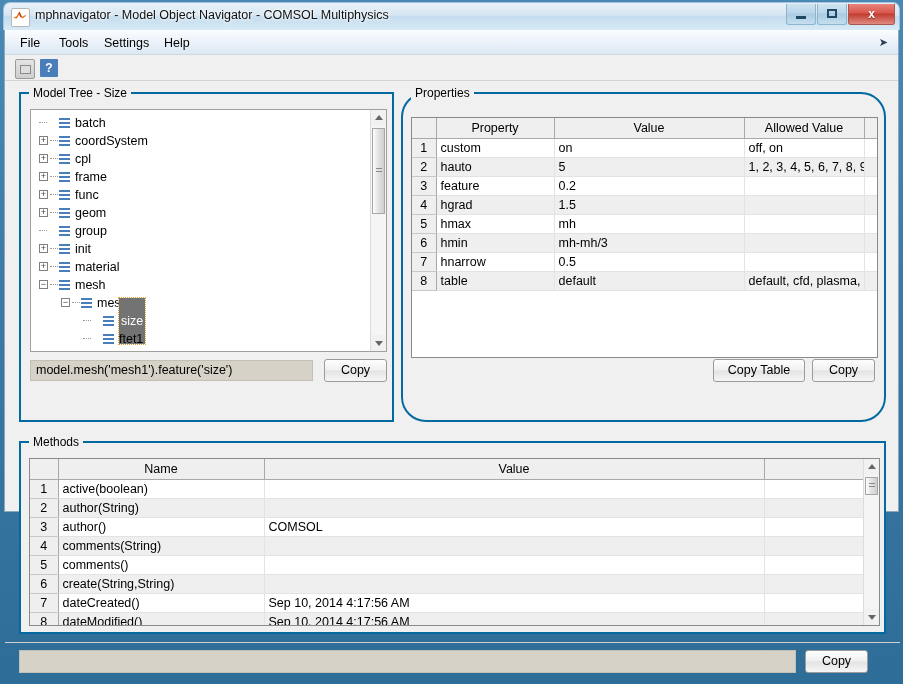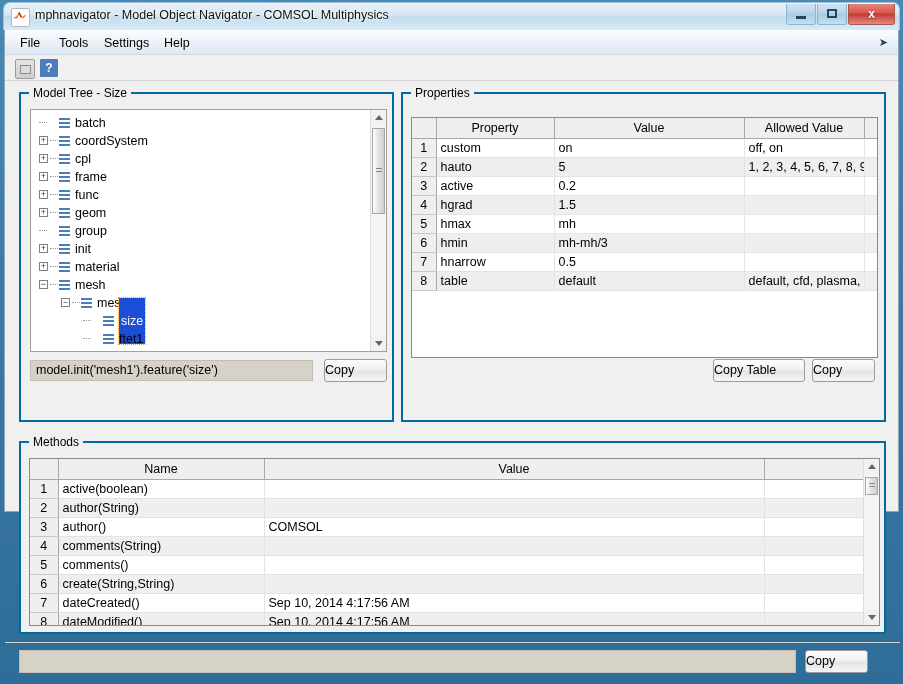--- a/index.html
+++ b/index.html
@@ -104,21 +104,21 @@
   .expspace{display:inline-block;width:11px;vertical-align:middle;}
   .dots{display:inline-block;width:8px;border-top:1px dotted #9a9a9a;vertical-align:middle;margin-right:1px;height:1px;}
   .nicon{
     display:inline-block;width:11px;height:10px;vertical-align:middle;margin-right:5px;position:relative;
   }
   .nicon i{position:absolute;left:0;width:11px;height:2px;background:#4a7ebb;display:block;}
   .nicon i:nth-child(1){top:0px;}
   .nicon i:nth-child(2){top:4px;}
   .nicon i:nth-child(3){top:8px;}
   .tlabel{vertical-align:middle;}
-  .tlabel.sel{background:#1d4ed8;color:#fff;outline:1px dotted #e8a33d;padding:16px 2px;}
+  .tlabel.sel{background:#737373;color:#fff;outline:1px dotted #e8a33d;padding:16px 2px;}
 
   
   .vsb{position:absolute;top:0;right:0;width:16px;height:100%;background:#f5f5f5;border-left:1px solid #dcdcdc;box-sizing:border-box;}
   .vsb .arr{position:absolute;left:0;width:15px;height:16px;background:#f1f1f1;}
   .vsb .arr.up{top:0;}
   .vsb .arr.dn{bottom:0;}
   .vsb .arr:after{content:"";position:absolute;left:4px;width:0;height:0;border-left:4px solid transparent;border-right:4px solid transparent;}
   .vsb .arr.up:after{top:5px;border-bottom:5px solid #666;}
   .vsb .arr.dn:after{bottom:5px;border-top:5px solid #666;}
   .vsb .thumb{
@@ -148,21 +148,21 @@
     border-bottom:1px solid #c8c8c8;color:#000;padding:0;
   }
   table.grid tr.alt td{background:#efefef;}
   table.grid tr.alt td.num{background:#efefef;}
 
   
   .btn{
     position:absolute;
     background:linear-gradient(to bottom,#fdfdfd 0%,#f0f0f0 48%,#e3e3e3 52%,#f6f6f6 100%);
     border:1px solid #9b9b9b;border-radius:3px;
-    font-size:12.5px;color:#000;cursor:default;
+    font-size:12.5px;color:#000;text-align:center;cursor:default;
     box-sizing:border-box;
   }
   .field{
     position:absolute;background:#d7d2c8;border:1px solid #c4bfb5;
     box-sizing:border-box;font-size:12.5px;color:#000;
     padding:2px 5px;white-space:nowrap;overflow:hidden;
   }
   .hline{position:absolute;border-top:1px solid #d0d0d0;}
 </style>
 </head>
@@ -225,25 +225,25 @@
             <div class="trow"><span class="ind" style="width:52px;display:inline-block;"></span><span class="dots"></span><span class="expspace"></span><span class="nicon"><i></i><i></i><i></i></span><span class="tlabel sel">size</span></div>
             <div class="trow"><span class="ind" style="width:52px;display:inline-block;"></span><span class="dots"></span><span class="expspace"></span><span class="nicon"><i></i><i></i><i></i></span><span class="tlabel">ftet1</span></div>
           </div>
         <div class="vsb">
           <div class="arr up"></div>
           <div class="thumb" style="top:18px;height:86px;"></div>
           <div class="arr dn"></div>
         </div>
       </div>
 
-      <div class="field" style="left:9px;top:266px;width:283px;height:21px;">model.init('mesh1').feature('size')</div>
+      <div class="field" style="left:9px;top:266px;width:283px;height:21px;">model.mesh('mesh1').feature('size')</div>
       <div class="btn" style="left:303px;top:265px;width:63px;height:23px;line-height:21px;">Copy</div>
     </div>
 
-    <div class="group" style="left:396px;top:62px;width:485px;height:330px;">
+    <div class="group" style="left:396px;top:62px;width:485px;height:330px;border-radius:25px;">
       <div class="legend">Properties</div>
 
       <div class="tablebox" style="left:8px;top:15px;width:467px;height:241px;margin-top:8px;">
         <table class="grid" id="prop-table" style="width:466px">
             <colgroup>
               <col style="width:24px">
               <col style="width:118px">
               <col style="width:190px">
               <col style="width:120px">
               <col style="width:14px">
@@ -267,21 +267,21 @@
               </tr>
               <tr class="alt">
                 <td class="num">2</td>
                 <td>hauto</td>
                 <td>5</td>
                 <td>1, 2, 3, 4, 5, 6, 7, 8, 9</td>
                 <td></td>
               </tr>
               <tr class="">
                 <td class="num">3</td>
-                <td>active</td>
+                <td>feature</td>
                 <td>0.2</td>
                 <td></td>
                 <td></td>
               </tr>
               <tr class="alt">
                 <td class="num">4</td>
                 <td>hgrad</td>
                 <td>1.5</td>
                 <td></td>
                 <td></td>

